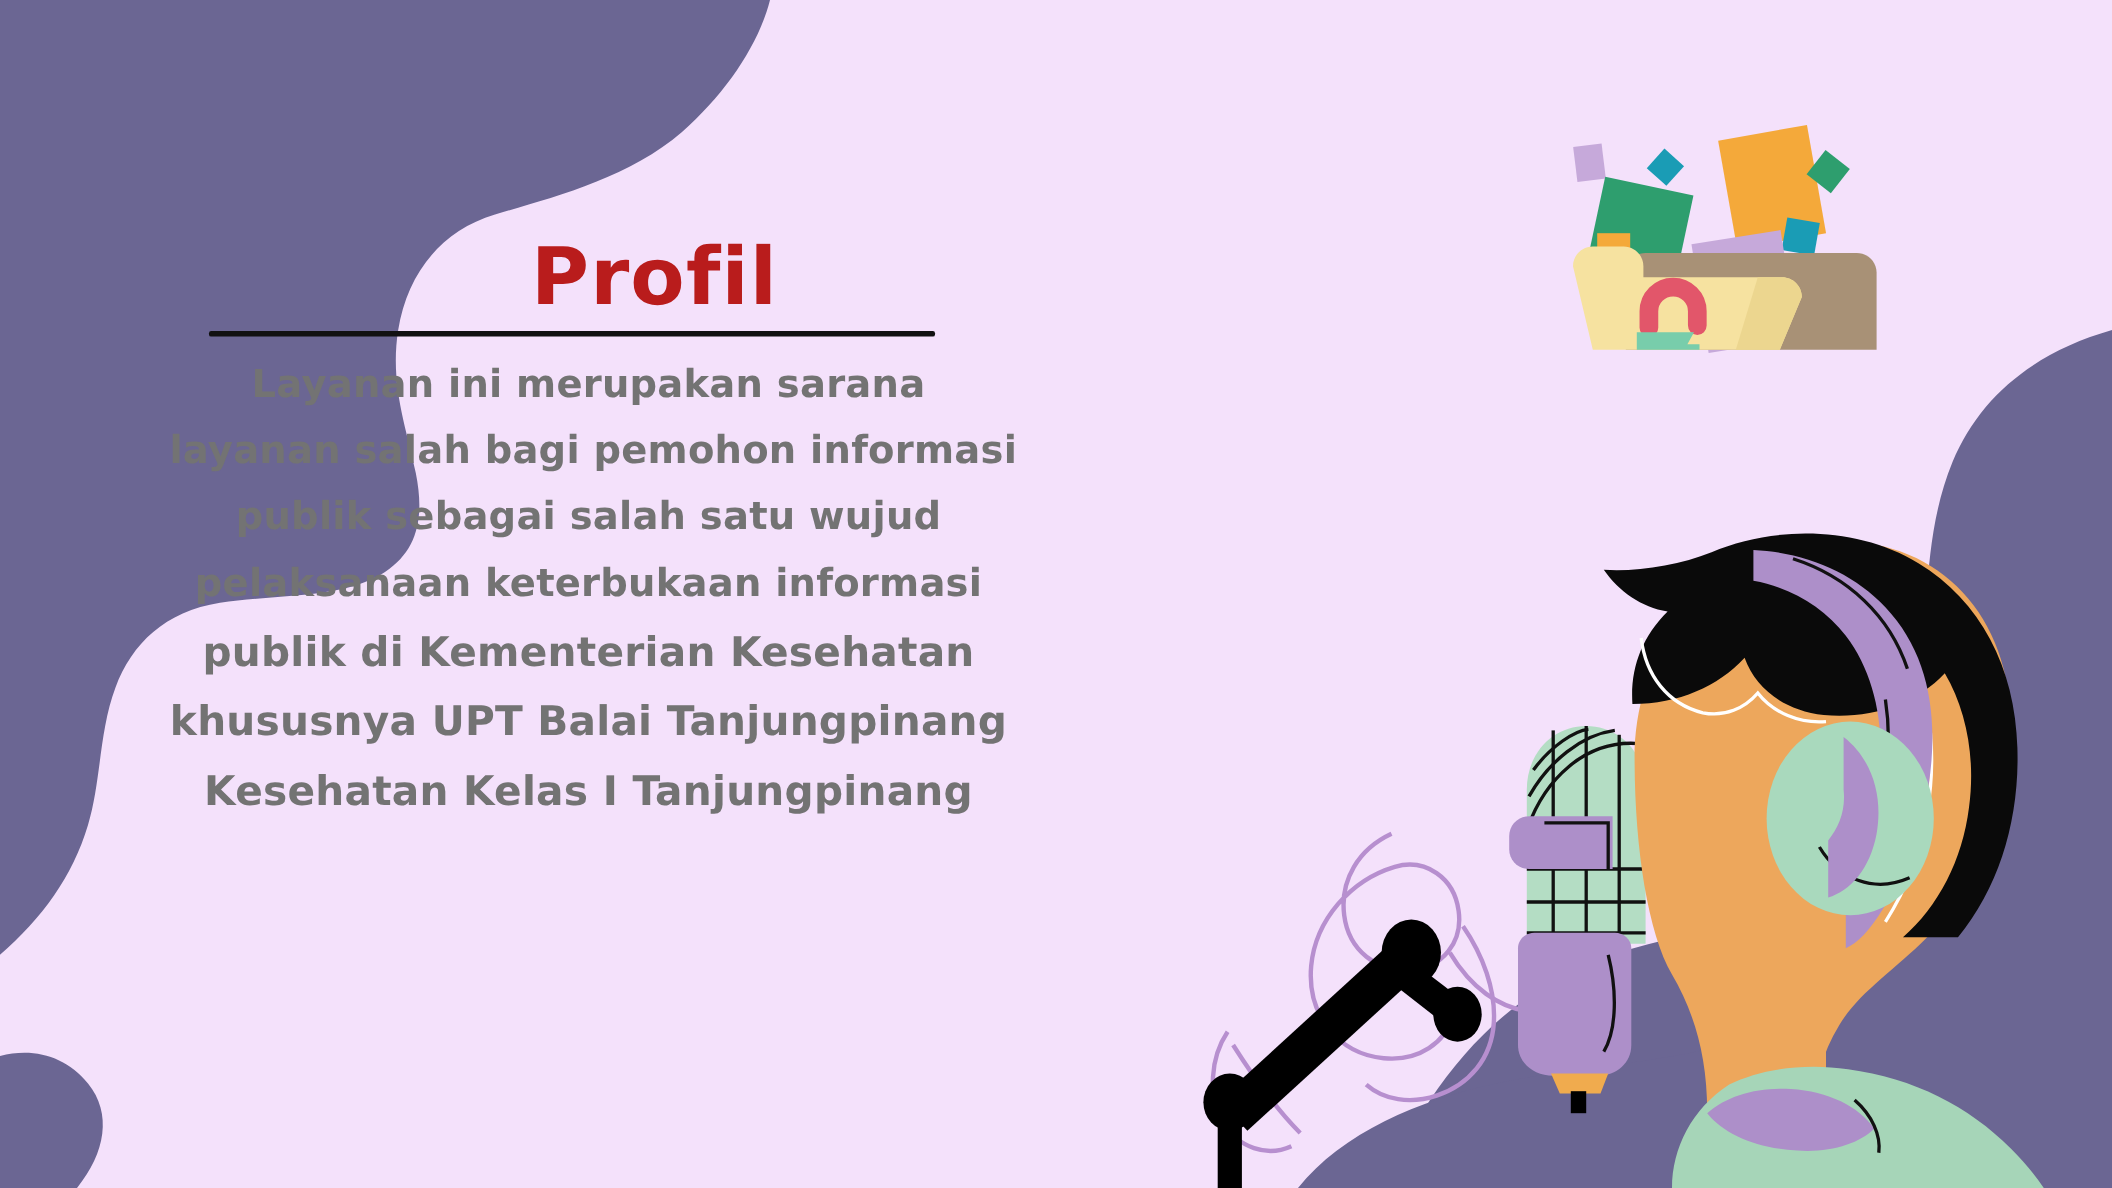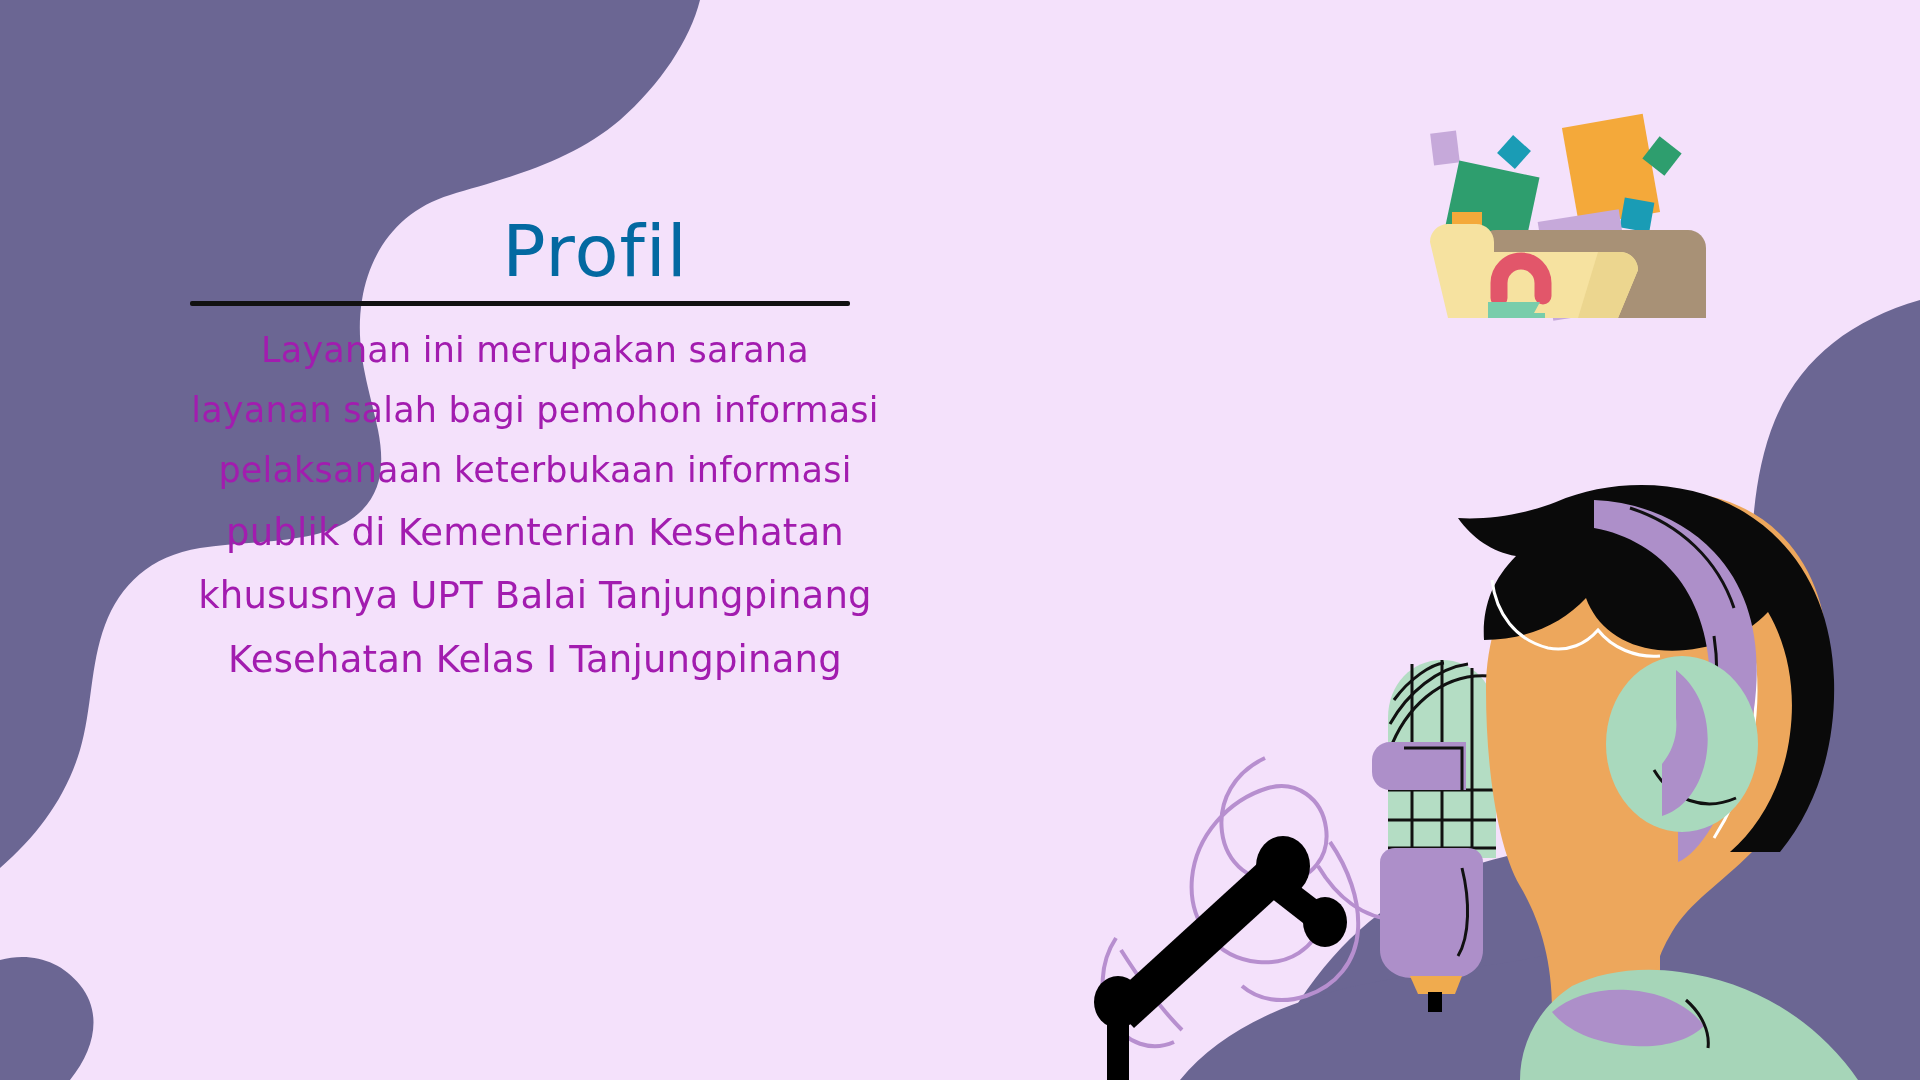--- a/index.html
+++ b/index.html
@@ -27,43 +27,44 @@
   #text-block {
     position: absolute;
     left: 150px;
     top: 215px;
     width: 770px;
     text-align: center;
     z-index: 40;
   }
   #page-title {
     font-family: "DejaVu Sans", sans-serif;
-    font-weight: 400;
+    font-weight: 700;
     font-size: 72px;
     line-height: 1.0;
     letter-spacing: 1px;
-    color: #0369a1;
+    color: #b91c1c;
     margin: 0 0 14px 0;
     padding-left: 120px;
   }
   #title-rule {
     width: 660px;
     height: 5px;
     background: #111111;
     margin: 0 0 14px 40px;
     border-radius: 2px;
   }
   #body-text {
     font-family: "DejaVu Sans", sans-serif;
     font-size: 35px;
     line-height: 1.72;
-    color: #a21caf;
+    color: #737373;
     letter-spacing: 0.2px;
     margin: 0;
     padding: 0 4px;
+    font-weight: bold;
   }
   #body-text .ln { display: block; white-space: nowrap; }
   #body-text .ln.big { font-size: 37px; text-align: center; }
 </style>
 </head>
 <body>
 
 <div id="slide">
 
   <div class="layer">
@@ -253,20 +254,21 @@
       <path fill="none" stroke="#111" stroke-width="3" d="M1686,1000 C1702,1014 1710,1032 1708,1048"></path>
     </svg>
   </div>
 
   <div id="text-block">
     <h1 id="page-title">Profil</h1>
     <div id="title-rule"></div>
     <p id="body-text">
         <span class="ln">Layanan ini merupakan sarana</span>
         <span class="ln">layanan salah bagi pemohon informasi</span>
+        <span class="ln">publik sebagai salah satu wujud</span>
         <span class="ln">pelaksanaan keterbukaan informasi</span>
         <span class="ln big">publik di Kementerian Kesehatan</span>
         <span class="ln big">khususnya UPT Balai Tanjungpinang</span>
         <span class="ln big">Kesehatan Kelas I Tanjungpinang</span>
       </p>
   </div>
 
 </div>
 
 </body></html>

